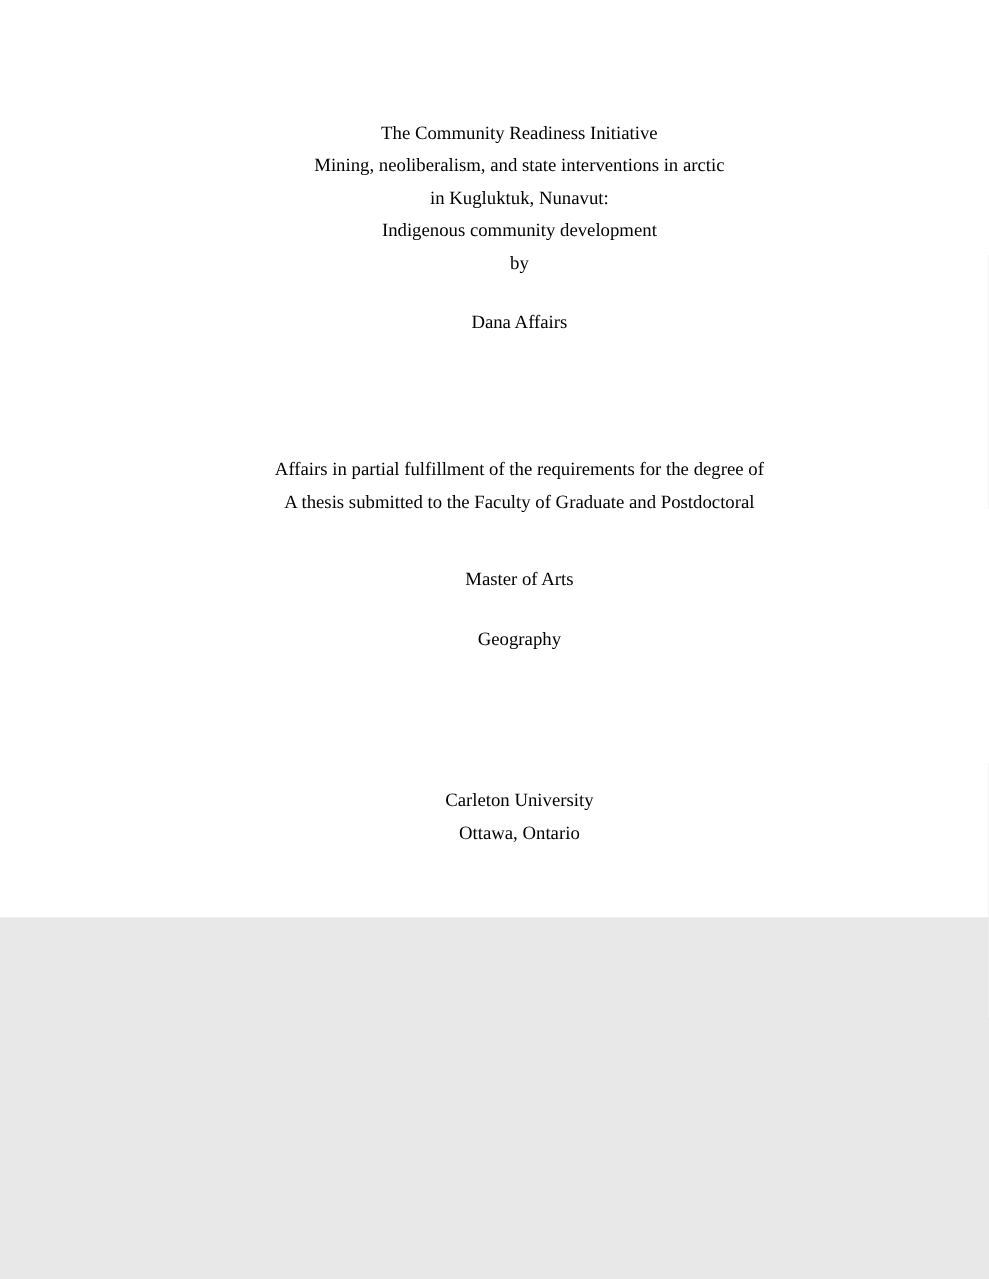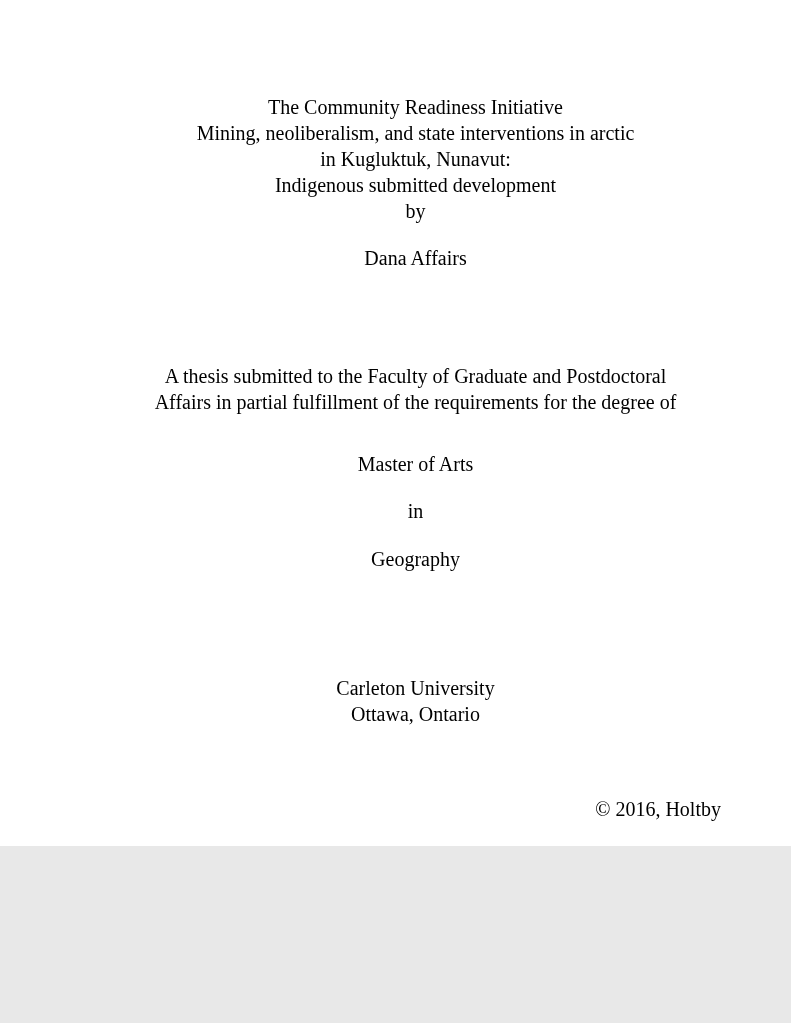--- a/index.html
+++ b/index.html
@@ -3,26 +3,26 @@
 <meta charset="utf-8">
 <style>
   html, body {
     margin: 0;
     padding: 0;
     background: #e8e8e8;
   }
   .page {
     position: relative;
     width: 791px;
-    height: 846px;
+    height: 734px;
     margin: 0 auto;
     background: #ffffff;
     color: #000000;
     font-family: "Liberation Serif", "DejaVu Serif", serif;
-    font-size: 20px;
+    font-size: 15px;
     line-height: 26px;
     box-sizing: border-box;
     padding-top: 94px;
     padding-left: 110px;
     padding-right: 70px;
     text-align: center;
     overflow: hidden;
   }
   .line {
     white-space: nowrap;
@@ -38,35 +38,34 @@
 </style>
 </head>
 <body>
 
 <div class="page">
 
   <div class="title-block">
     <div class="line">The Community Readiness Initiative</div>
     <div class="line">Mining, neoliberalism, and state interventions in arctic</div>
     <div class="line">in Kugluktuk, Nunavut:</div>
-    <div class="line">Indigenous submitted development</div>
+    <div class="line">Indigenous community development</div>
   </div>
 
   <div class="line by-label">by</div>
 
   <div class="line author-name">Dana Affairs</div>
 
   <div class="submission-stmt">
+    <div class="line">Affairs in partial fulfillment of the requirements for the degree of</div>
     <div class="line">A thesis submitted to the Faculty of Graduate and Postdoctoral</div>
-    <div class="line">Affairs in partial fulfillment of the requirements for the degree of</div>
   </div>
 
   <div class="line degree-name">Master of Arts</div>
 
-  <div class="line in-label">in</div>
 
   <div class="line discipline-name">Geography</div>
 
   <div class="institution">
     <div class="line">Carleton University</div>
     <div class="line">Ottawa, Ontario</div>
   </div>
 
   <div class="line copyright-line">© 2016, Holtby</div>
 

